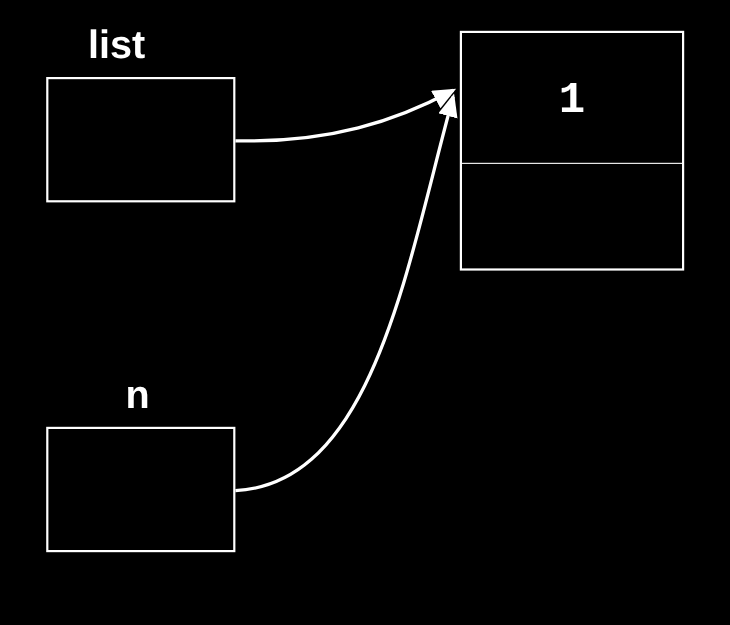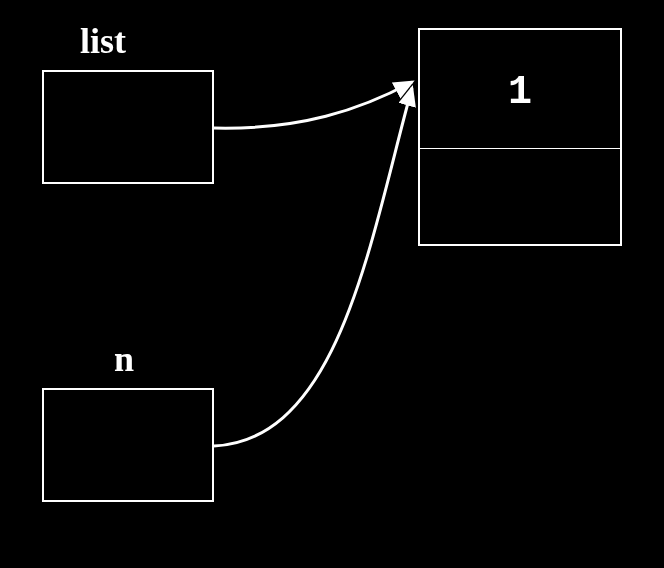--- a/index.html
+++ b/index.html
@@ -14,21 +14,21 @@
   .canvas {
     position: relative;
     width: 664px;
     height: 568px;
   }
   .label {
     position: absolute;
     color: #ffffff;
     font-size: 36px;
     font-weight: bold;
-    font-family: Liberation Serif, serif;
+    font-family: Liberation Sans, sans-serif;
   }
   .box {
     position: absolute;
     border: 2px solid #ffffff;
     background: #000000;
     box-sizing: border-box;
   }
   .node {
     position: absolute;
     border: 2px solid #ffffff;

